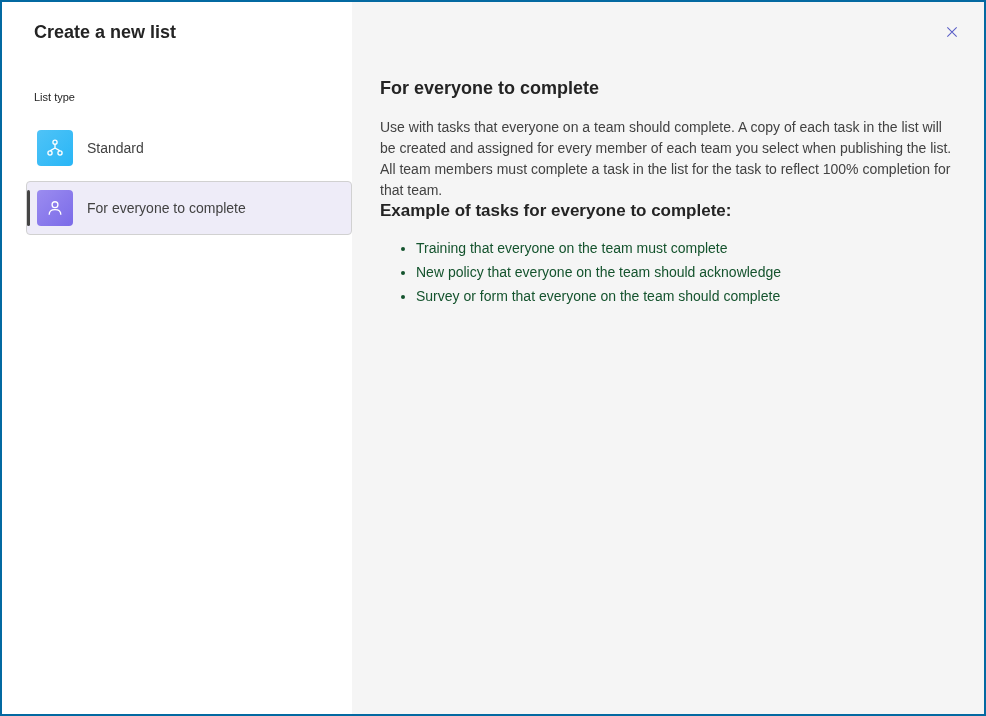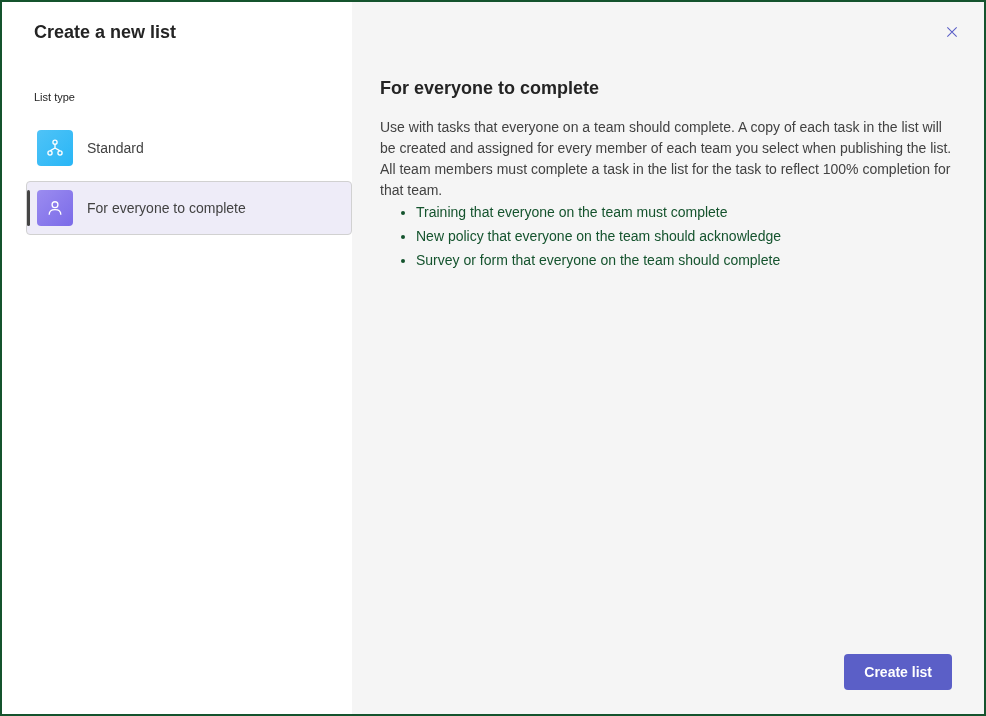--- a/index.html
+++ b/index.html
@@ -10,21 +10,21 @@
     body {
       font-family: 'Segoe UI', -apple-system, BlinkMacSystemFont, sans-serif;
       background: #fff;
       width: 986px;
       height: 716px;
       overflow: hidden;
     }
     .dialog {
       width: 100%;
       height: 100%;
-      border: 2px solid #14532d;
+      border: 2px solid #0369a1;
       display: flex;
       flex-direction: column;
       position: relative;
       align-items: flex-end;
     }
     .dialog-body {
       display: flex;
       flex: 1;
       overflow: hidden;
     }
@@ -205,24 +205,22 @@
     <div class="content">
       <button class="close-btn">
         <svg viewBox="0 0 24 24">
           <path d="M5 5 L19 19 M19 5 L5 19"></path>
         </svg>
       </button>
 
       <h2 class="content-title">For everyone to complete</h2>
       <p class="content-desc">Use with tasks that everyone on a team should complete. A copy of each task in the list will be created and assigned for every member of each team you select when publishing the list. All team members must complete a task in the list for the task to reflect 100% completion for that team.</p>
 
+      <h3 class="example-title">Example of tasks for everyone to complete:</h3>
       <ul class="example-list">
         <li>Training that everyone on the team must complete</li>
         <li>New policy that everyone on the team should acknowledge</li>
         <li>Survey or form that everyone on the team should complete</li>
       </ul>
 
-      <div class="footer">
-        <button class="create-btn">Create list</button>
-      </div>
     </div>
   </div>
 </div>
 
 </body></html>

